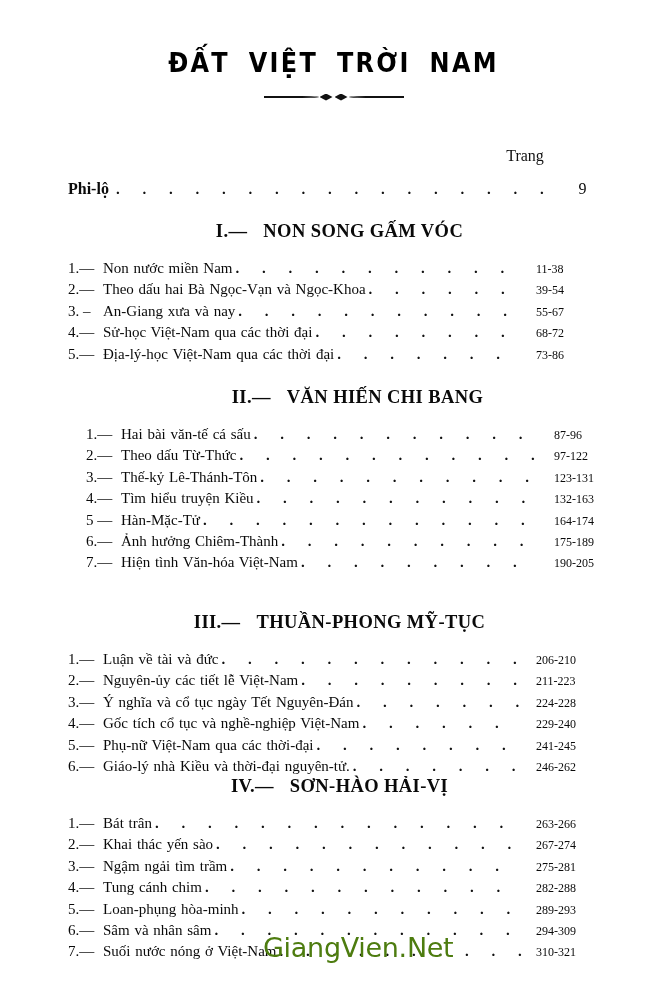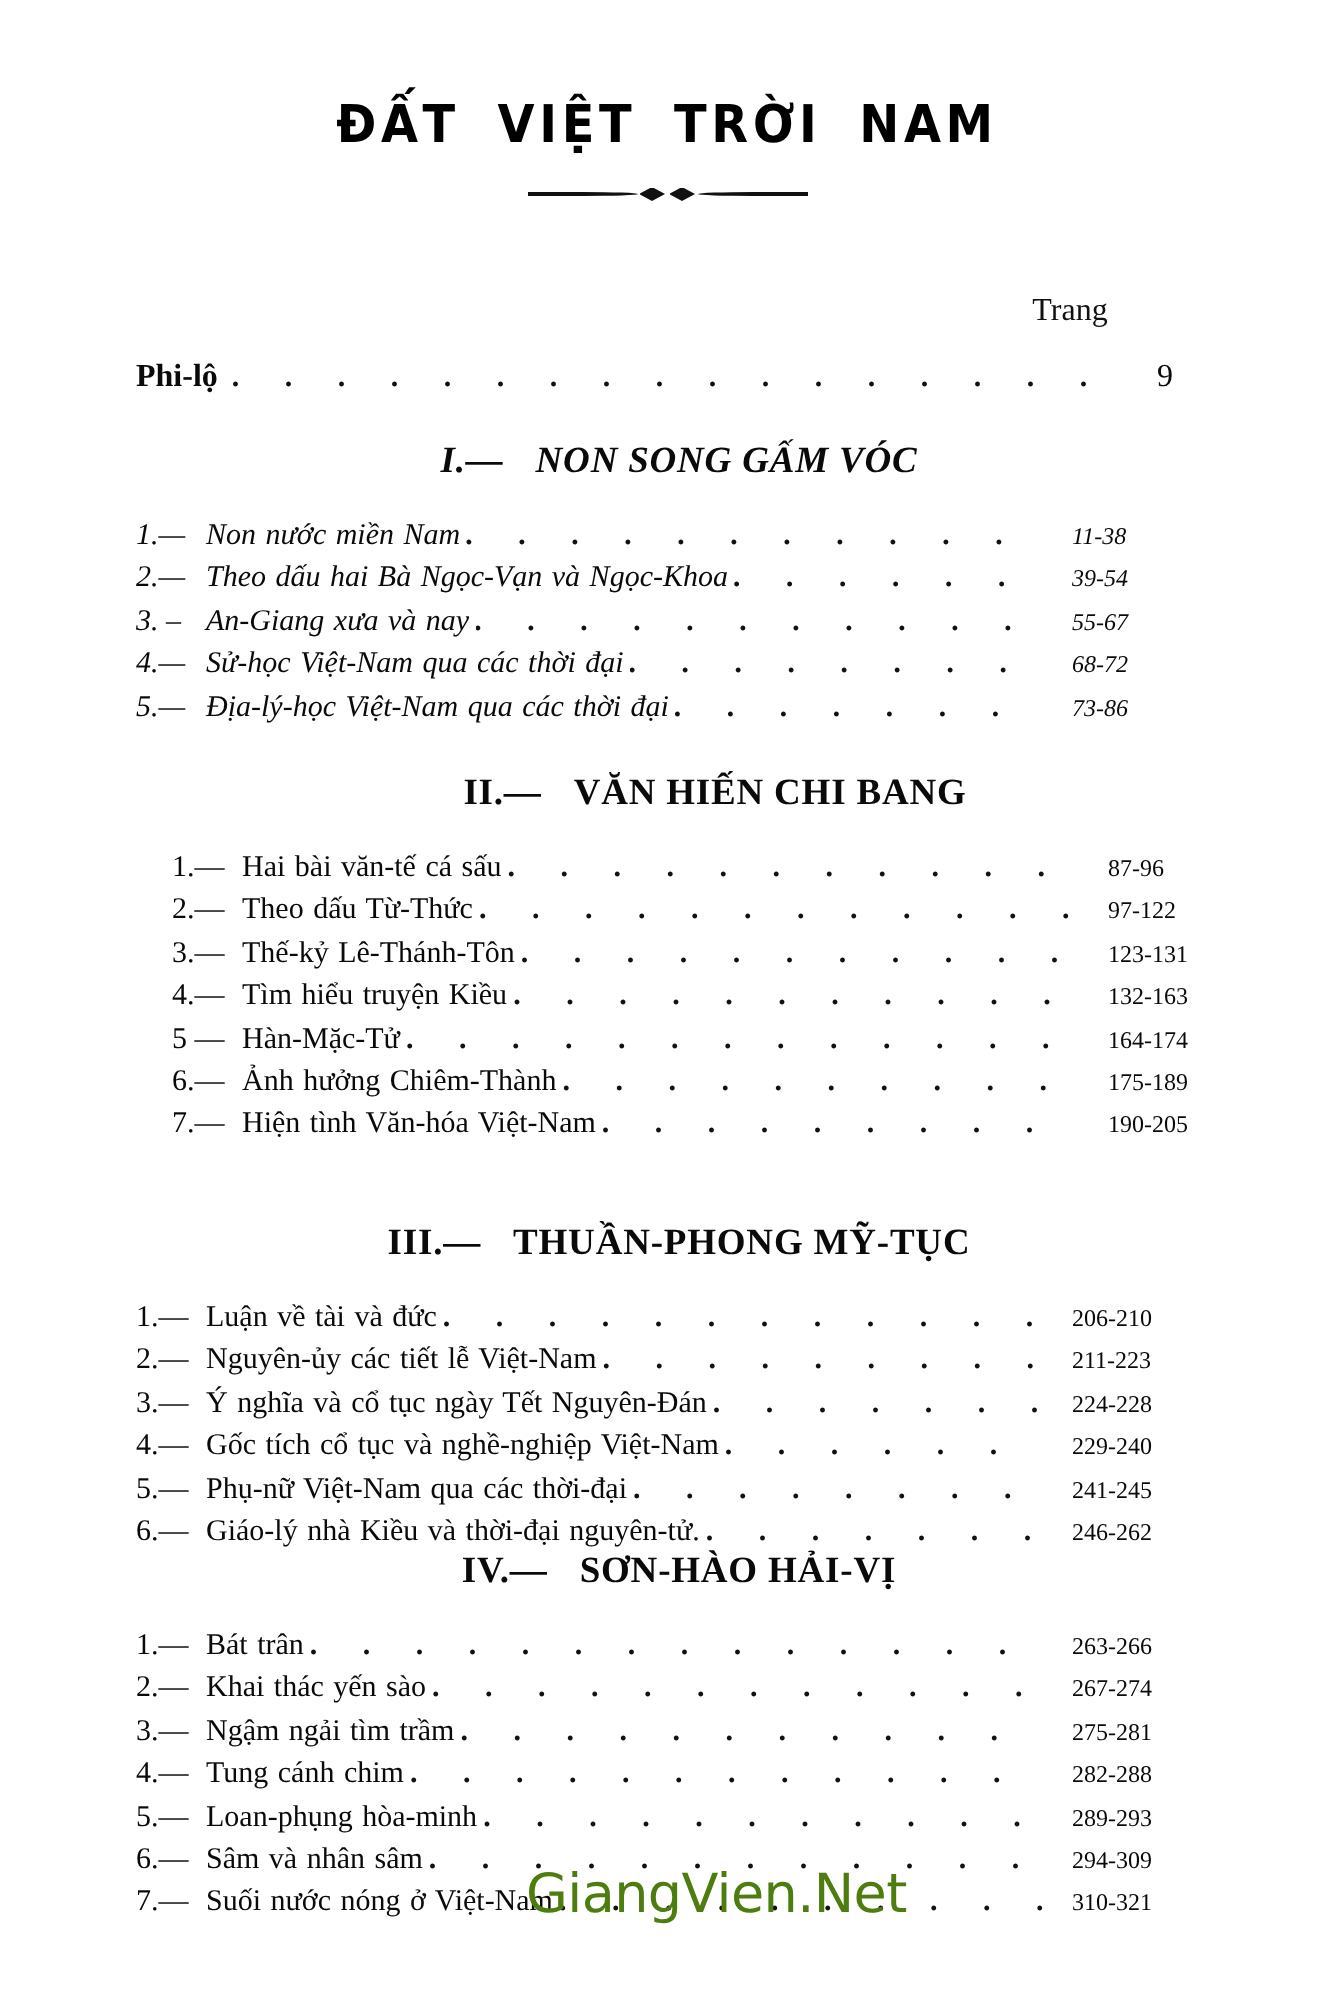--- a/index.html
+++ b/index.html
@@ -62,21 +62,21 @@
     background: #111;
     margin: 0 1px;
     transform: rotate(0deg);
     clip-path: polygon(0% 50%, 50% 0%, 100% 50%, 50% 100%);
   }
 
   
   .trang-head {
     position: absolute;
     top: 147px;
-    left: 470px;
+    left: 460px;
     width: 130px;
     text-align: center;
     font-size: 16px;
     font-family: "Liberation Serif", serif;
     color: #111;
   }
 
   
   .preface-row {
     position: absolute;
@@ -194,21 +194,21 @@
   </div>
 
   <div class="trang-head">Trang</div>
 
   <div class="preface-row">
     <span class="preface-label">Phi-lộ</span>
     <span class="leader"></span>
     <span class="preface-page">9</span>
   </div>
 
-  <div class="section" style="top:221px;font-style:italic;">
+  <div class="section" style="top:221px;">
     <div class="section-heading">
       <span class="sec-num">I.—</span><span>NON SONG GẤM VÓC</span>
     </div>
     <div class="entries">
       <div class="entry">
         <span class="entry-num">1.—</span>
         <span class="entry-title">Non nước miền Nam</span>
         <span class="leader"></span>
         <span class="entry-pages">11-38</span>
       </div>

